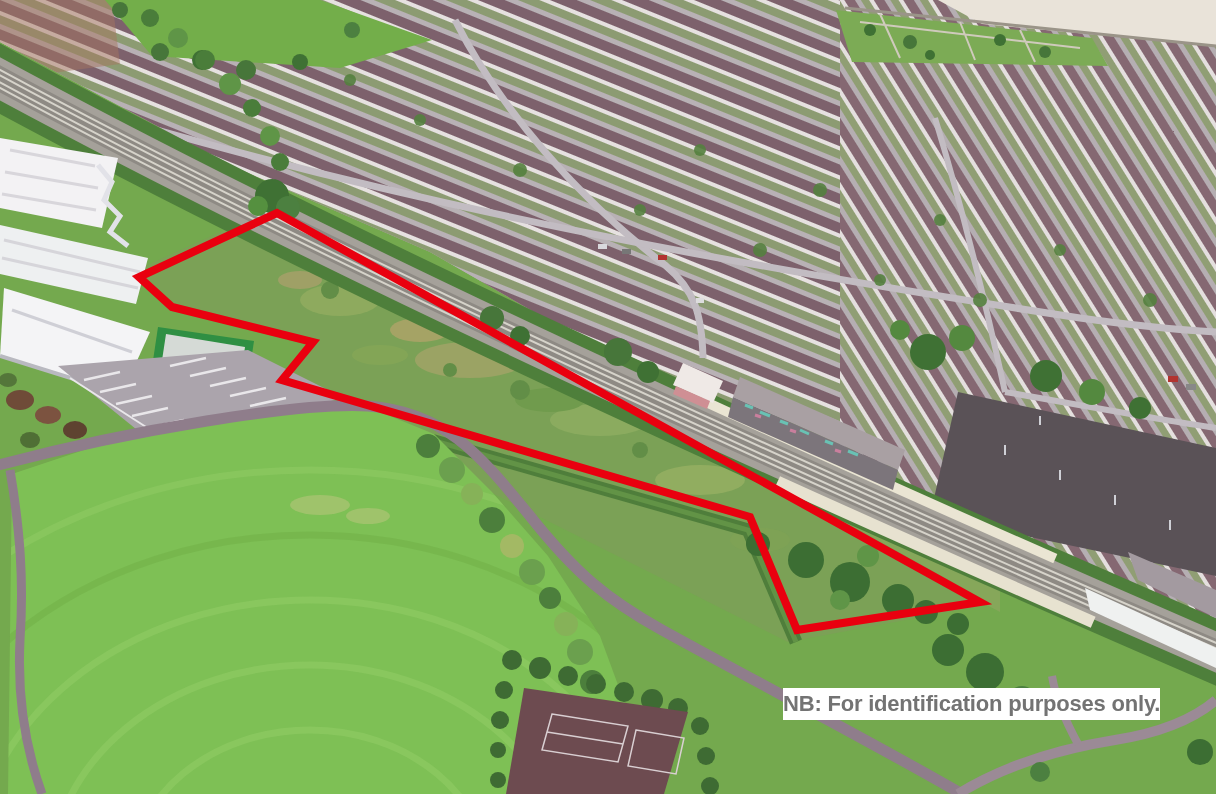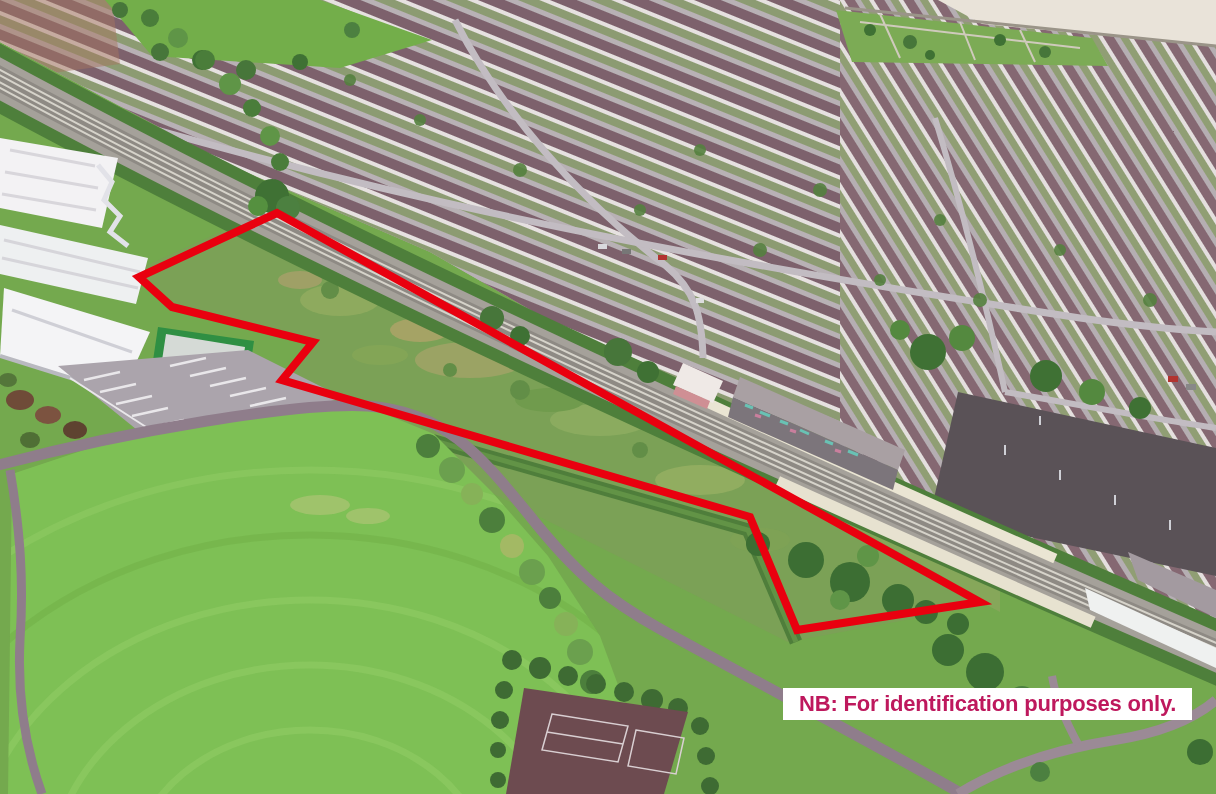--- a/index.html
+++ b/index.html
@@ -1,20 +1,20 @@
 <!DOCTYPE html>
 <html><head>
 <meta charset="utf-8">
 <style>
   html,body{margin:0;padding:0;background:#222;}
   .stage{position:relative;width:1216px;height:794px;overflow:hidden;background:#74a94e;
          font-family:"Liberation Sans",sans-serif;}
   .stage svg{position:absolute;left:0;top:0;}
-  .caption{position:absolute;left:783px;top:688px;background:#ffffff;color:#be185d;
-           font-weight:bold;font-size:22px;line-height:26px;padding:3px 16px;white-space:nowrap;
+  .caption{position:absolute;left:783px;top:688px;background:#ffffff;color:#737373;
+           font-weight:bold;font-size:22px;line-height:26px;padding:3px 0;white-space:nowrap;
            letter-spacing:-0.2px;}
 </style>
 </head>
 <body>
 
 <div class="stage">
 <svg width="1216" height="794" viewBox="0 0 1216 794">
   <defs>
     <pattern id="terrL" width="26" height="27" patternUnits="userSpaceOnUse" patternTransform="rotate(22)">
       <rect width="26" height="27" fill="#b2a8ac"></rect>

